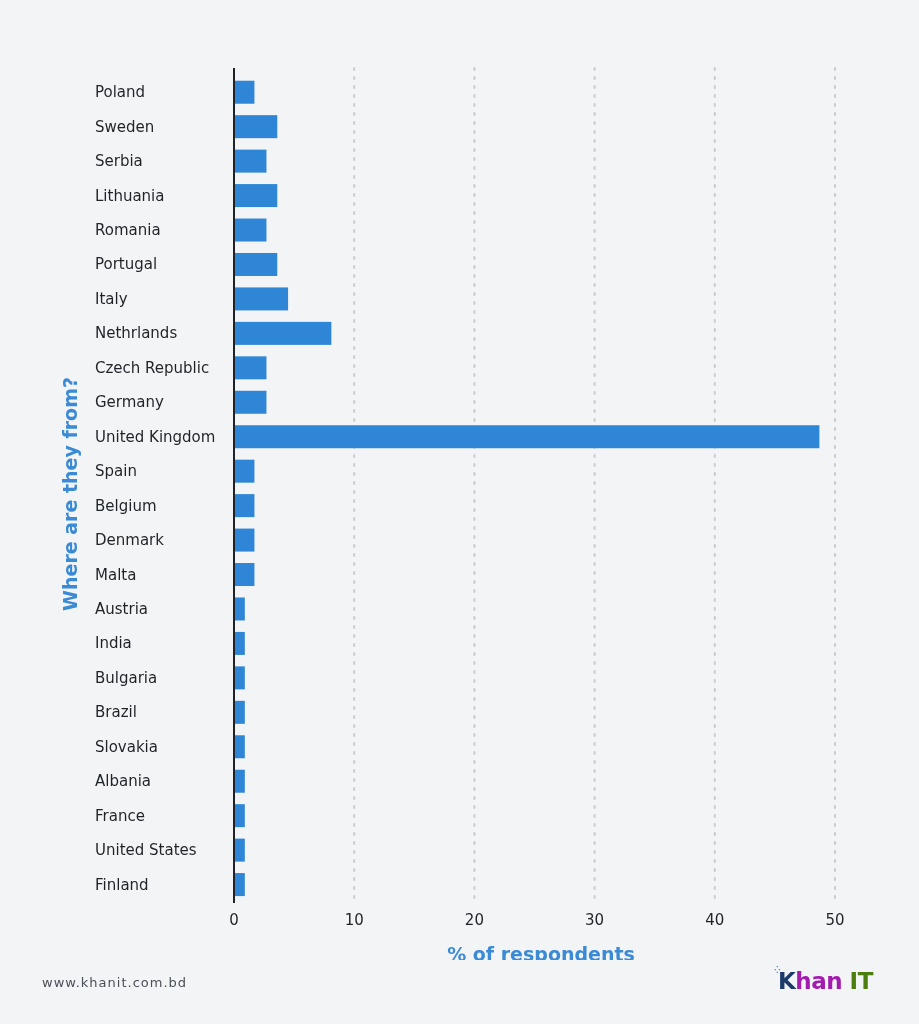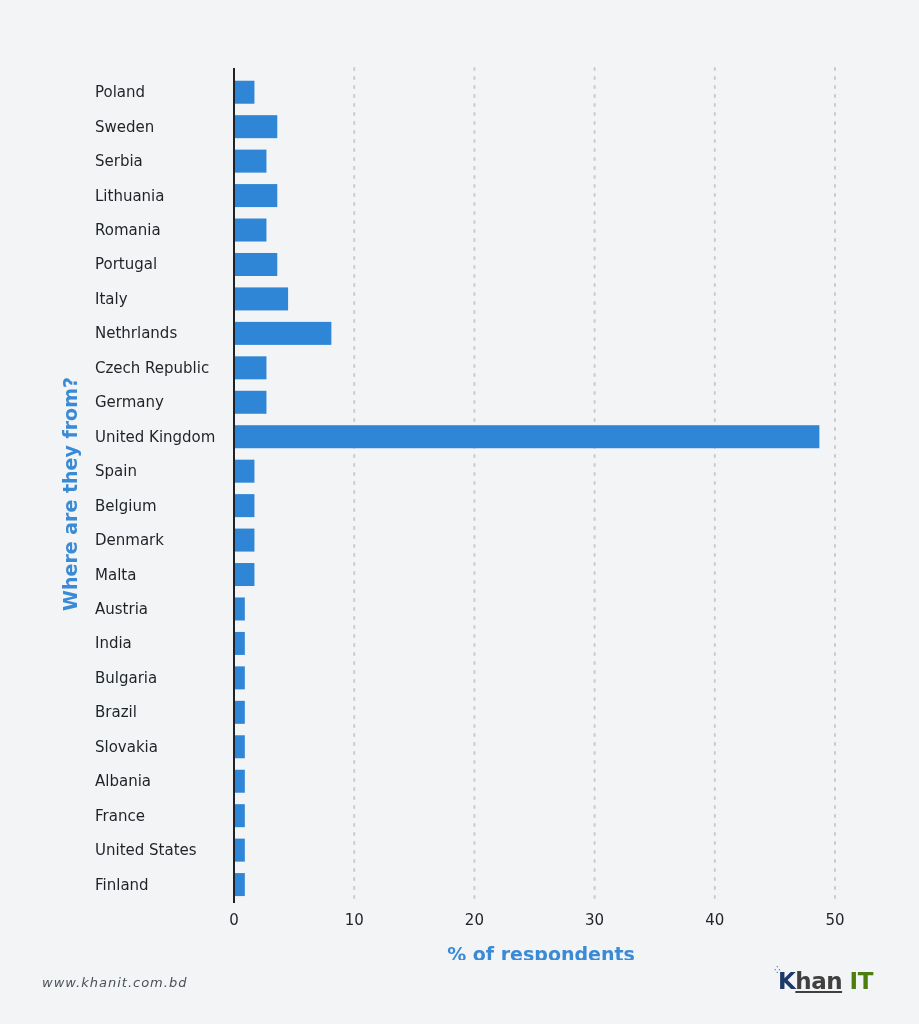--- a/index.html
+++ b/index.html
@@ -3,26 +3,26 @@
 <meta charset="utf-8">
 <style>
   html, body { margin: 0; padding: 0; }
   body { width: 919px; height: 1024px; background: #f3f4f6; position: relative; overflow: hidden;
          font-family: "DejaVu Sans", sans-serif; }
   #chart { position: absolute; left: 0; top: 0; }
   .cat-label { font-family: "DejaVu Sans", sans-serif; font-size: 15px; fill: #1f2328; }
   .tick-label { font-family: "DejaVu Sans", sans-serif; font-size: 15px; fill: #1f2328; }
   .axis-title { font-family: "DejaVu Sans", sans-serif; font-size: 19px; font-weight: bold; fill: #3a8ad6; }
   .footer-url { position: absolute; left: 42px; top: 975px; font-size: 13px; letter-spacing: 1px; color: #4a4f57;
-                font-family: "DejaVu Sans", sans-serif; font-style: italic; }
+                font-family: "DejaVu Sans", sans-serif; }
   .logo { position: absolute; left: 778px; top: 968px; font-family: "DejaVu Sans", sans-serif; font-weight: bold;
           font-size: 23px; color: #1b3a68; letter-spacing: -0.5px; }
   .logo .dots { position: absolute; left: -4px; top: -2px; font-size: 8px; color: #3a8ad6; letter-spacing: 0; }
   .logo .k { color: #1b3a68; }
-  .logo .rest { color: #404040; text-decoration: underline; }
+  .logo .rest { color: #a21caf; }
   .logo .it { color: #4d7c0f; }
 </style>
 </head>
 <body>
 
 <svg id="chart" width="919" height="960" xmlns="http://www.w3.org/2000/svg">
   <g id="grid">
       <line x1="354.2" x2="354.2" y1="68" y2="903" stroke="#c9cbd0" stroke-width="2" stroke-dasharray="2 7" stroke-linecap="round"></line>
       <line x1="474.4" x2="474.4" y1="68" y2="903" stroke="#c9cbd0" stroke-width="2" stroke-dasharray="2 7" stroke-linecap="round"></line>
       <line x1="594.5999999999999" x2="594.5999999999999" y1="68" y2="903" stroke="#c9cbd0" stroke-width="2" stroke-dasharray="2 7" stroke-linecap="round"></line>

